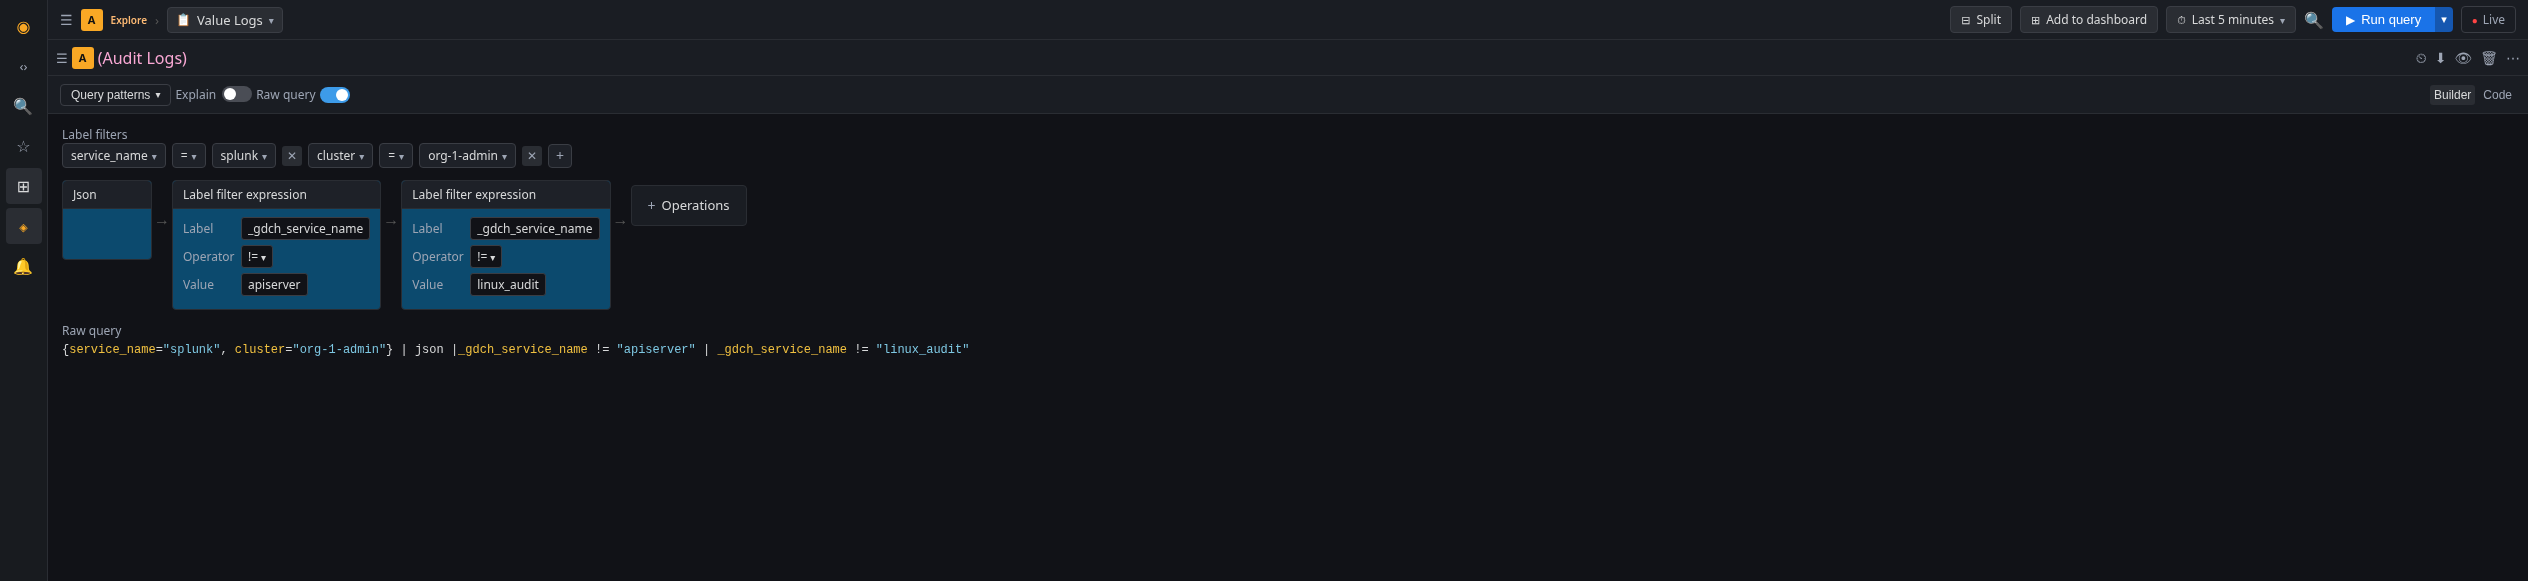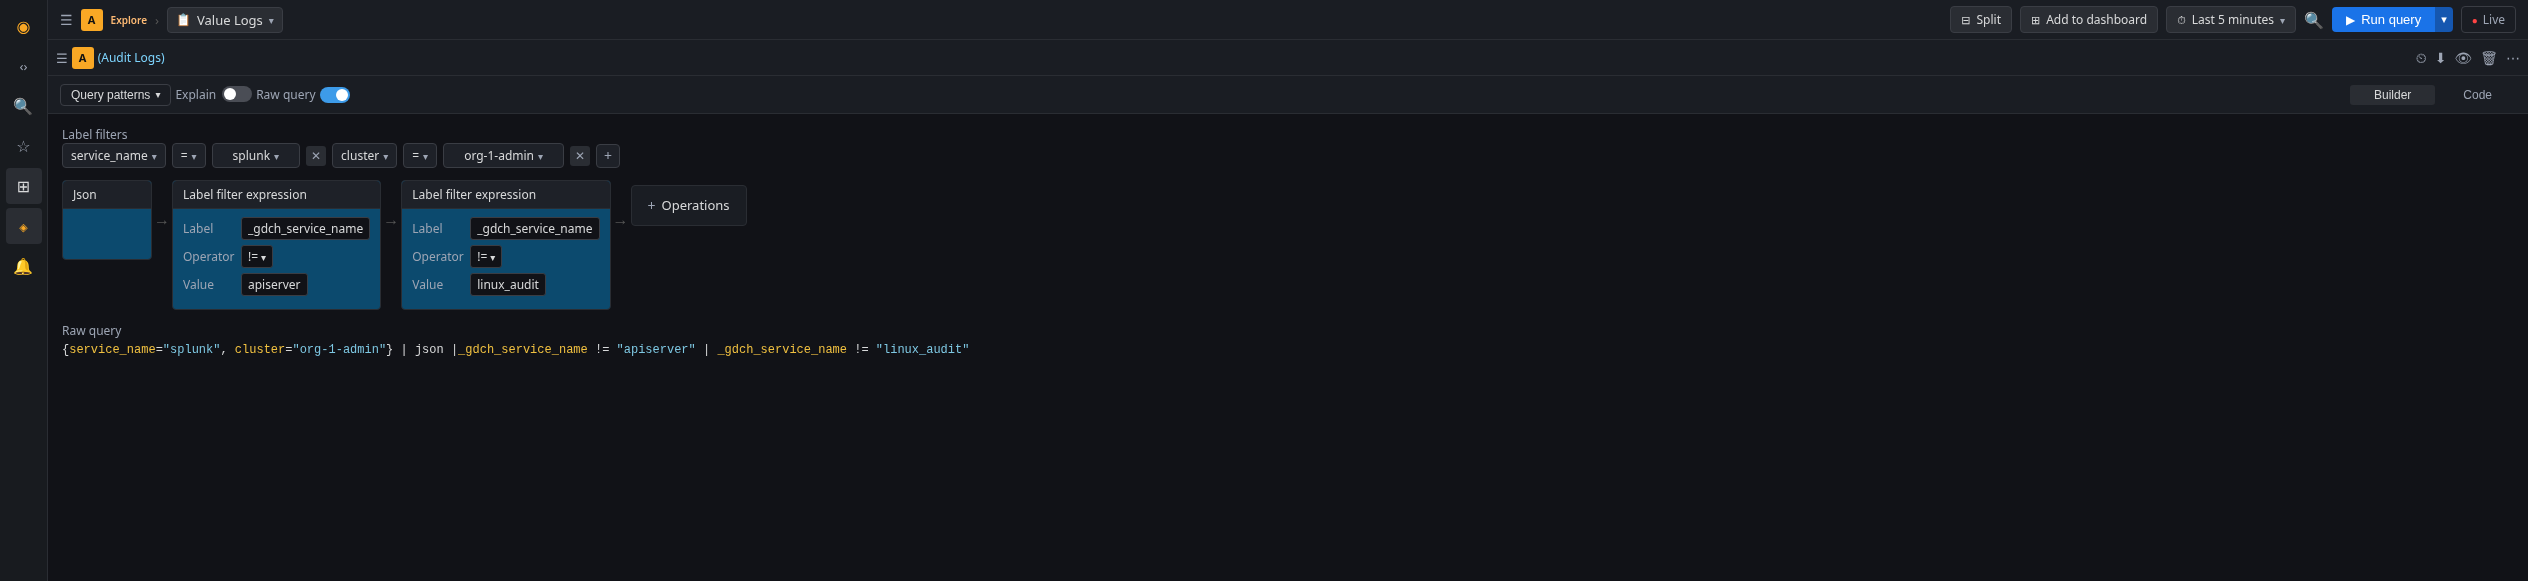--- a/index.html
+++ b/index.html
@@ -244,21 +244,21 @@
     }
     .toolbar-right {
       display: flex;
       align-items: center;
       gap: 4px;
     }
     .builder-btn, .code-btn {
       background: transparent;
       border: none;
       border-radius: 3px;
-      padding: 3px 24px;
+      padding: 3px 4px;
       cursor: pointer;
       font-size: 12px;
       color: #9da5b4;
     }
     .builder-btn.active {
       background: #2a2d33;
       color: #d8d9da;
     }
 
     
@@ -304,21 +304,21 @@
       font-size: 12px;
       display: flex;
       align-items: center;
       gap: 4px;
       cursor: pointer;
     }
     .filter-value {
       background: #1e2128;
       border: 1px solid #3a3d44;
       border-radius: 4px;
-      padding: 3px 20px;
+      padding: 3px 8px;
       color: #d8d9da;
       font-size: 12px;
       display: flex;
       align-items: center;
       gap: 4px;
       cursor: pointer;
     }
     .close-btn {
       width: 20px;
       height: 20px;
@@ -501,21 +501,21 @@
       </div>
     </div>
   </div>
 
   <div class="query-bar">
     <div class="query-bar-left">
       <span style="color:#9da5b4;font-size:13px;cursor:pointer;">☰</span>
       <div style="width:22px;height:22px;background:#f9a825;border-radius:3px;display:flex;align-items:center;justify-content:center;font-size:11px;font-weight:bold;color:#111;">
         <span>A</span>
       </div>
-      <span style="color:#7dd3fc;font-size:12px;">(Audit Logs)</span>
+      <span style="color:#f9a8d4;font-size:16px;">(Audit Logs)</span>
     </div>
     <div class="query-bar-icons">
       <span style="cursor:pointer;">⏲</span>
       <span style="cursor:pointer;">⬇</span>
       <span style="cursor:pointer;">👁</span>
       <span style="cursor:pointer;">🗑</span>
       <span style="cursor:pointer;">⋯</span>
     </div>
   </div>
 

